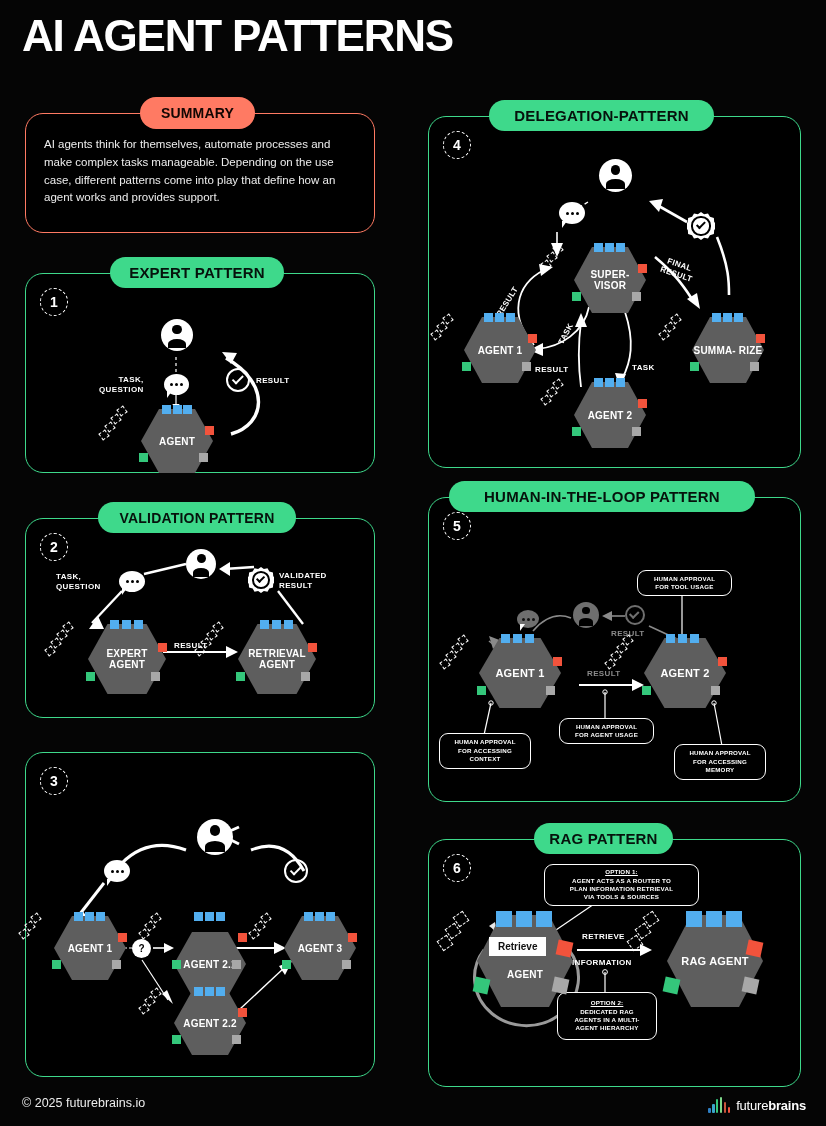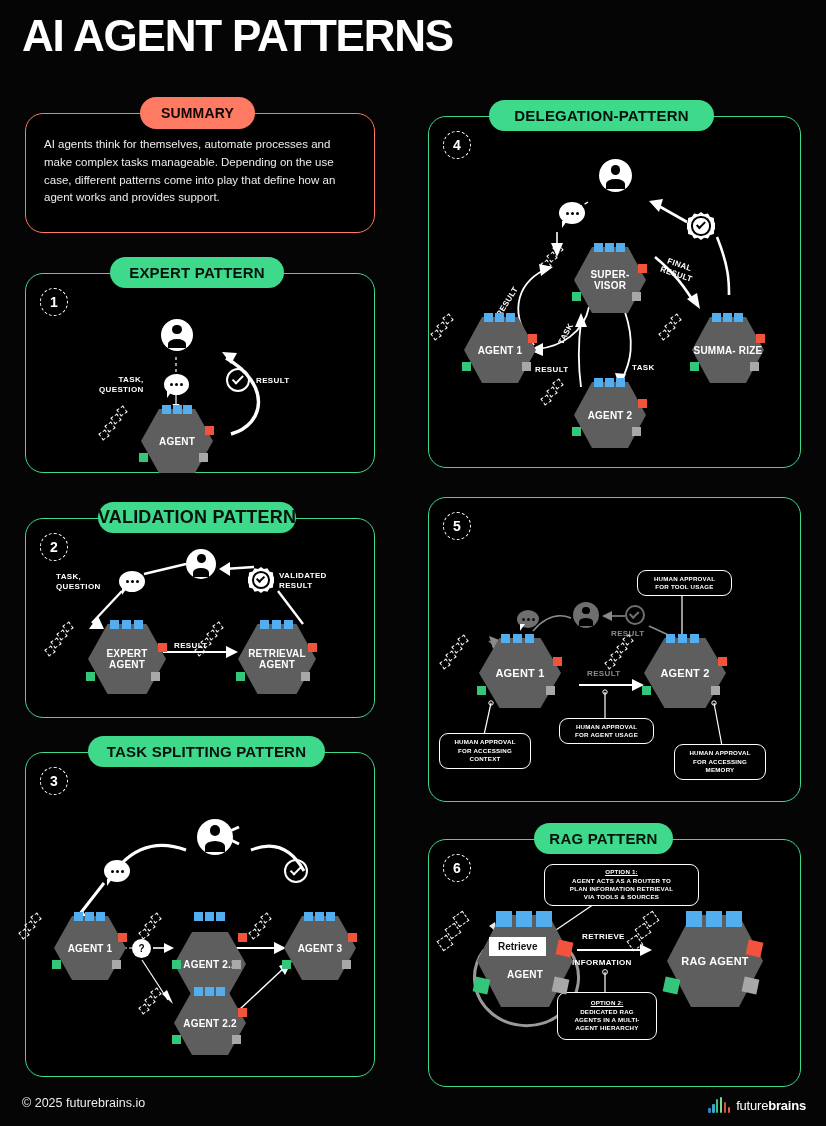--- a/index.html
+++ b/index.html
@@ -235,21 +235,21 @@
       <div class="dot-sq dot-red" style="left:64px; top:17px;"></div>
       <div class="dot-sq dot-green" style="left:-2px; top:44px;"></div>
       <div class="dot-sq dot-gray" style="left:58px; top:44px;"></div>
       <div class="mem" style="left:-23px; top:-2px;"></div>
       <div class="mem" style="left:-29px; top:6px;"></div>
       <div class="mem" style="left:-35px; top:14px;"></div>
       <div class="mem" style="left:-41px; top:22px;"></div>
     </div>
   </div>
 
-  <div class="pill" style="left:98px; top:502px; width:198px; height:31px; font-size:18px;">
+  <div class="pill" style="left:98px; top:502px; width:198px; height:31px; font-size:14px;">
     <span>VALIDATION PATTERN</span>
   </div>
   <div class="panel" style="left:25px; top:518px; width:350px; height:200px;">
     <div class="badge" style="left:14px; top:14px;">
       <span>2</span>
     </div>
 
     <svg class="ov">
       <path d="M160 45 L118 55" stroke="#fff" stroke-width="2.4" fill="none"></path>
       <path d="M96 72 L66 104" stroke="#fff" stroke-width="2.4" fill="none"></path>
@@ -304,23 +304,20 @@
       <div class="dot-sq dot-red" style="left:70px; top:19px;"></div>
       <div class="dot-sq dot-green" style="left:-2px; top:48px;"></div>
       <div class="dot-sq dot-gray" style="left:63px; top:48px;"></div>
       <div class="mem" style="left:-24px; top:-1px;"></div>
       <div class="mem" style="left:-30px; top:7px;"></div>
       <div class="mem" style="left:-36px; top:15px;"></div>
       <div class="mem" style="left:-42px; top:23px;"></div>
     </div>
   </div>
 
-  <div class="pill" style="left:88px; top:736px; width:237px; height:31px; font-size:15px;">
-    <span>TASK SPLITTING PATTERN</span>
-  </div>
   <div class="panel" style="left:25px; top:752px; width:350px; height:325px;">
     <div class="badge" style="left:14px; top:14px;">
       <span>3</span>
     </div>
 
     <svg class="ov">
       <path d="M160 97 C130 86 110 96 96 110" stroke="#fff" stroke-width="3" fill="none"></path>
       <path d="M78 130 L50 166" stroke="#fff" stroke-width="3" fill="none"></path>
       <path d="M56 157 L44 176 L66 171 Z" fill="#fff"></path>
       <path d="M225 97 C252 86 268 100 278 118" stroke="#fff" stroke-width="3" fill="none"></path>
@@ -515,20 +512,23 @@
       <div class="tool-sq" style="left:42px; top:-4px;"></div>
       <div class="dot-sq dot-red" style="left:64px; top:17px;"></div>
       <div class="dot-sq dot-green" style="left:-2px; top:45px;"></div>
       <div class="dot-sq dot-gray" style="left:58px; top:45px;"></div>
       <div class="mem" style="left:-20px; top:-2px;"></div>
       <div class="mem" style="left:-26px; top:6px;"></div>
       <div class="mem" style="left:-32px; top:14px;"></div>
     </div>
   </div>
 
+  <div class="pill" style="left:449px; top:481px; width:306px; height:31px; font-size:15px;">
+    <span>HUMAN-IN-THE-LOOP PATTERN</span>
+  </div>
   <div class="panel" style="left:428px; top:497px; width:373px; height:305px;">
     <div class="badge" style="left:14px; top:14px;">
       <span>5</span>
     </div>
 
     <svg class="ov">
       <path d="M142 120 C127 114 115 120 104 133" stroke="#8a8a8a" stroke-width="1.6" fill="none"></path>
       <path d="M75 155 L60 143" stroke="#8a8a8a" stroke-width="1.6" fill="none"></path>
       <path d="M73 143 L60 138 L64 151 Z" fill="#8a8a8a"></path>
       <path d="M196 118 L178 118" stroke="#8a8a8a" stroke-width="1.6" fill="none"></path>

